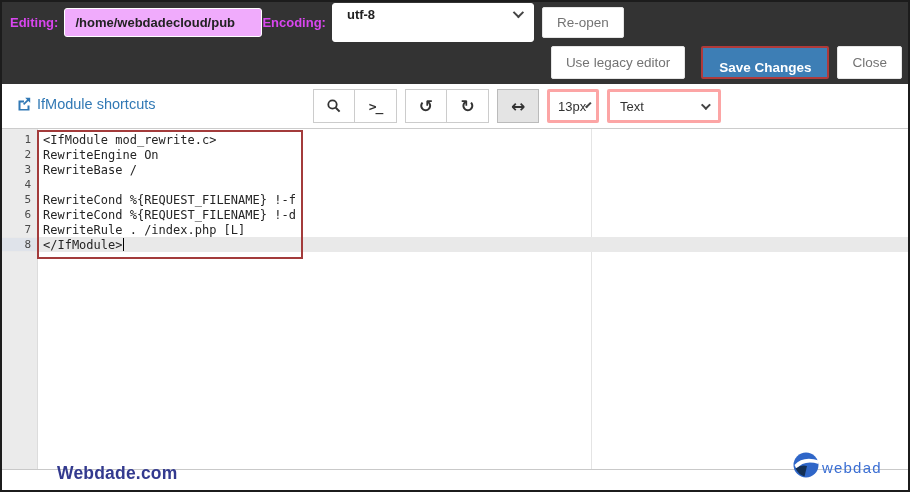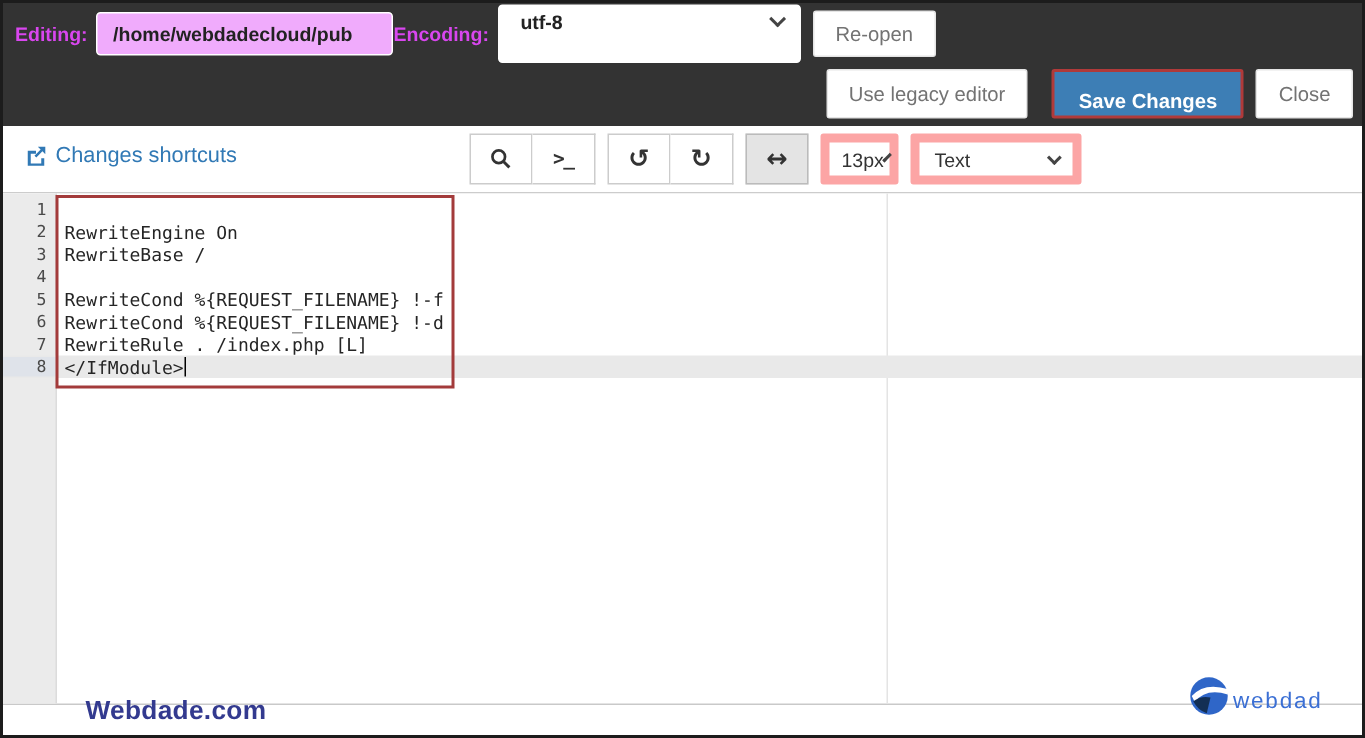--- a/index.html
+++ b/index.html
@@ -52,21 +52,21 @@
   .tb-btn {
     width:42px; height:34px; background:#fff; border:1px solid #ccc;
     display:flex; align-items:center; justify-content:center;
     font-size:16px; color:#333; cursor:pointer;
   }
   .tb-group .tb-btn + .tb-btn { border-left:none; }
   .tb-btn.pressed { background:#e4e4e4; border-color:#bbb; }
   .tb-btn .glyph { font-family:"DejaVu Sans", sans-serif; font-weight:bold; font-size:17px; line-height:1; }
   .tb-btn .term { font-family:"DejaVu Sans Mono", monospace; font-weight:bold; font-size:13px; letter-spacing:-1px; }
   .tb-select {
-    height:34px; background:#fff; border:6px solid #fca5a5; border-radius:2px;
+    height:34px; background:#fff; border:3px solid #fca5a5; border-radius:2px;
     display:flex; align-items:center; font-size:13px; color:#333; cursor:pointer; margin-right:8px;
   }
   .sel-size { width:52px; padding:0 8px; }
   .sel-size .grow { flex:1; }
   .sel-mode { width:114px; padding:0 10px; }
   .sel-mode .val { flex:1; text-align:left; }
   .tb-select .chev { width:7px; height:7px; }
 
   
   .editor { position:relative; height:341px; background:#fff; border-bottom:1px solid #c9c9c9; }
@@ -122,21 +122,21 @@
   </div>
 
   <div class="toolbar">
     <a class="shortcuts">
       <span style="display:inline-flex;">
         <svg width="14" height="14" viewBox="0 0 14 14">
           <path d="M1.5 3.5 H7 V5.5 H3.5 V12 H10.5 V8.5 H12.5 V13.5 H1.5 Z" fill="#3179b5"></path>
           <path d="M8.2 0.8 H13.2 V5.8 L11.3 3.9 L7.2 8 L6 6.8 L10.1 2.7 Z" fill="#3179b5"></path>
         </svg>
       </span>
-      <span>Changes shortcuts</span>
+      <span>IfModule shortcuts</span>
     </a>
     <div class="tb-buttons">
       <div class="tb-group">
         <div class="tb-btn">
           <span style="display:inline-flex;">
             <svg width="16" height="16" viewBox="0 0 16 16">
               <circle cx="6.5" cy="6.5" r="4.2" fill="none" stroke="#333" stroke-width="1.8"></circle>
               <line x1="9.8" y1="9.8" x2="13.6" y2="13.6" stroke="#333" stroke-width="2"></line>
             </svg>
           </span>
@@ -169,20 +169,21 @@
       </div>
     </div>
   </div>
 
   <div class="editor">
     <div class="gutter-bg"></div>
     <div class="print-margin"></div>
     <div class="code-rows">
       <div class="crow">
         <span class="lnum">1</span>
+        <span class="ltxt">&lt;IfModule mod_rewrite.c&gt;</span>
       </div>
       <div class="crow">
         <span class="lnum">2</span>
         <span class="ltxt">RewriteEngine On</span>
       </div>
       <div class="crow">
         <span class="lnum">3</span>
         <span class="ltxt">RewriteBase /</span>
       </div>
       <div class="crow">

